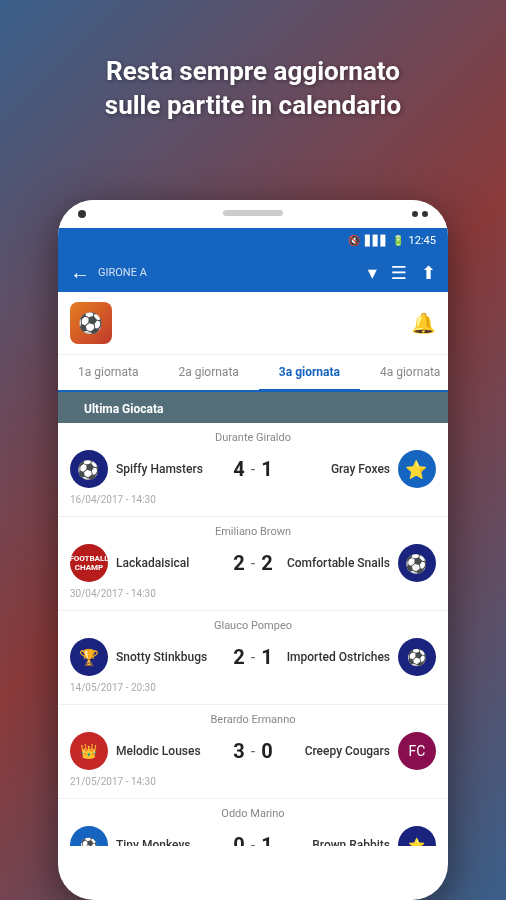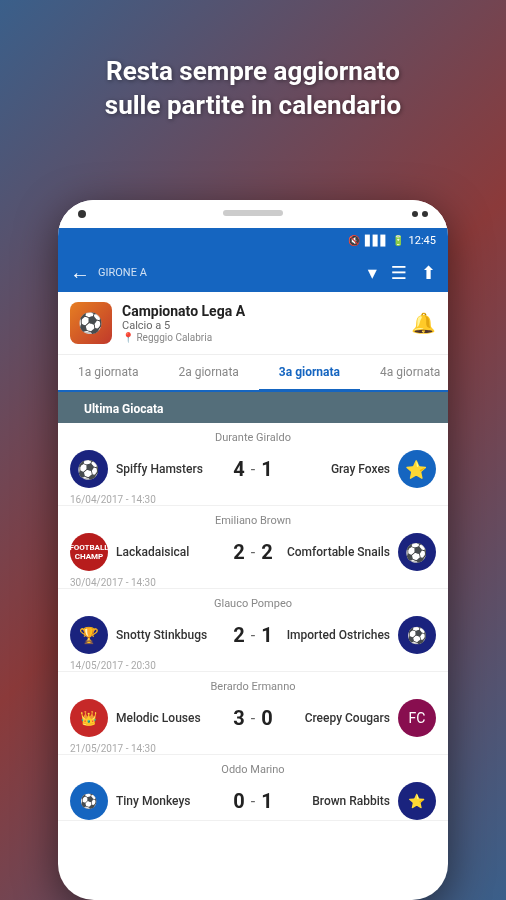--- a/index.html
+++ b/index.html
@@ -220,21 +220,21 @@
     .round-header span {
       color: white;
       font-size: 12px;
       font-weight: bold;
     }
 
     
     .match-card {
       background: white;
       border-bottom: 1px solid #f0f0f0;
-      padding: 8px 12px 0;
+      padding: 8px 12px 11px;
     }
     .match-referee {
       text-align: center;
       font-size: 11px;
       color: #888;
       margin-bottom: 6px;
     }
     .match-row {
       display: flex;
       align-items: center;
@@ -414,28 +414,20 @@
       <span class="app-bar-icon">☰</span>
       <span class="app-bar-icon">⬆</span>
     </div>
   </div>
 
   <div class="league-info">
     <div class="league-left">
       <div class="league-logo">
         <span>⚽</span>
       </div>
-      <div>
-        <div class="league-name">Campionato Lega A</div>
-        <div class="league-type">Calcio a 5</div>
-        <div class="league-location">
-          <span>📍</span>
-          <span>Regggio Calabria</span>
-        </div>
-      </div>
     </div>
     <span class="bell-icon">🔔</span>
   </div>
 
   <div class="tabs">
     <div class="tab">1a giornata</div>
     <div class="tab">2a giornata</div>
     <div class="tab active">3a giornata</div>
     <div class="tab">4a giornata</div>
   </div>

